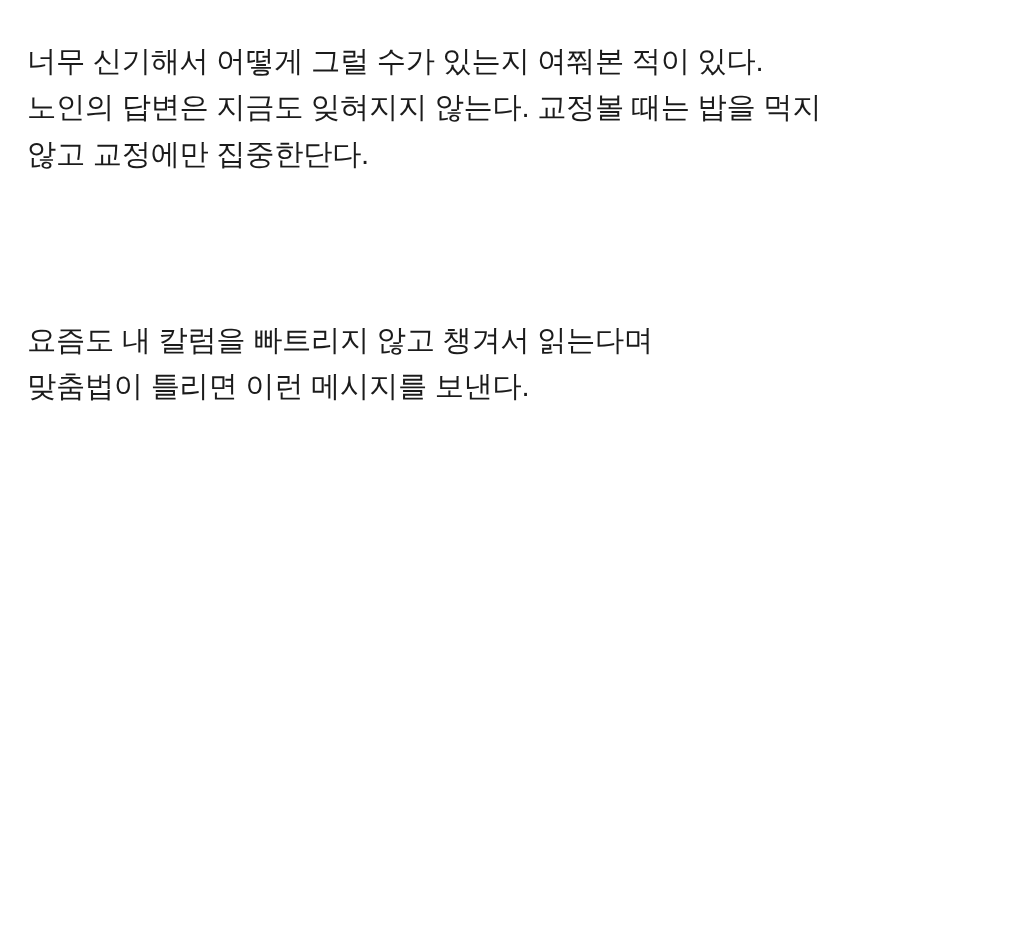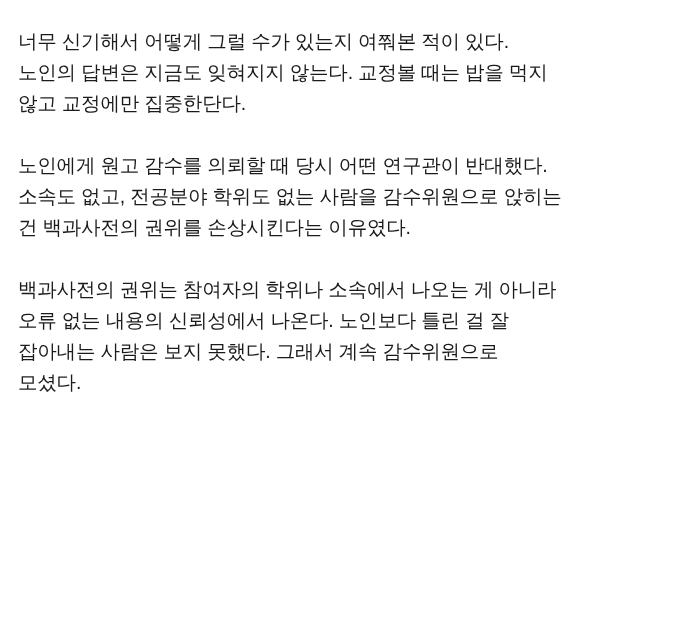--- a/index.html
+++ b/index.html
@@ -34,23 +34,18 @@
   }
 </style>
 </head>
 <body>
 
 <div class="page">
   <p class="para">너무 신기해서 어떻게 그럴 수가 있는지 여쭤본 적이 있다.
 노인의 답변은 지금도 잊혀지지 않는다. 교정볼 때는 밥을 먹지
 않고 교정에만 집중한단다.</p>
   <div class="gap"></div>
-  <p class="para">노인에게 원고 감수를 의뢰할 때 당시 어떤 연구관이 반대했다.
-소속도 없고, 전공분야 학위도 없는 사람을 감수위원으로 앉히는
-건 백과사전의 권위를 손상시킨다는 이유였다.</p>
   <div class="gap"></div>
-  <p class="para">백과사전의 권위는 참여자의 학위나 소속에서 나오는 게 아니라
-오류 없는 내용의 신뢰성에서 나온다. 노인보다 틀린 걸 잘
-잡아내는 사람은 보지 못했다. 그래서 계속 감수위원으로
-모셨다.</p>
   <div class="gap"></div>
+  <p class="para">요즘도 내 칼럼을 빠트리지 않고 챙겨서 읽는다며
+맞춤법이 틀리면 이런 메시지를 보낸다.</p>
   <div class="gap"></div>
 </div>
 
 </body></html>

